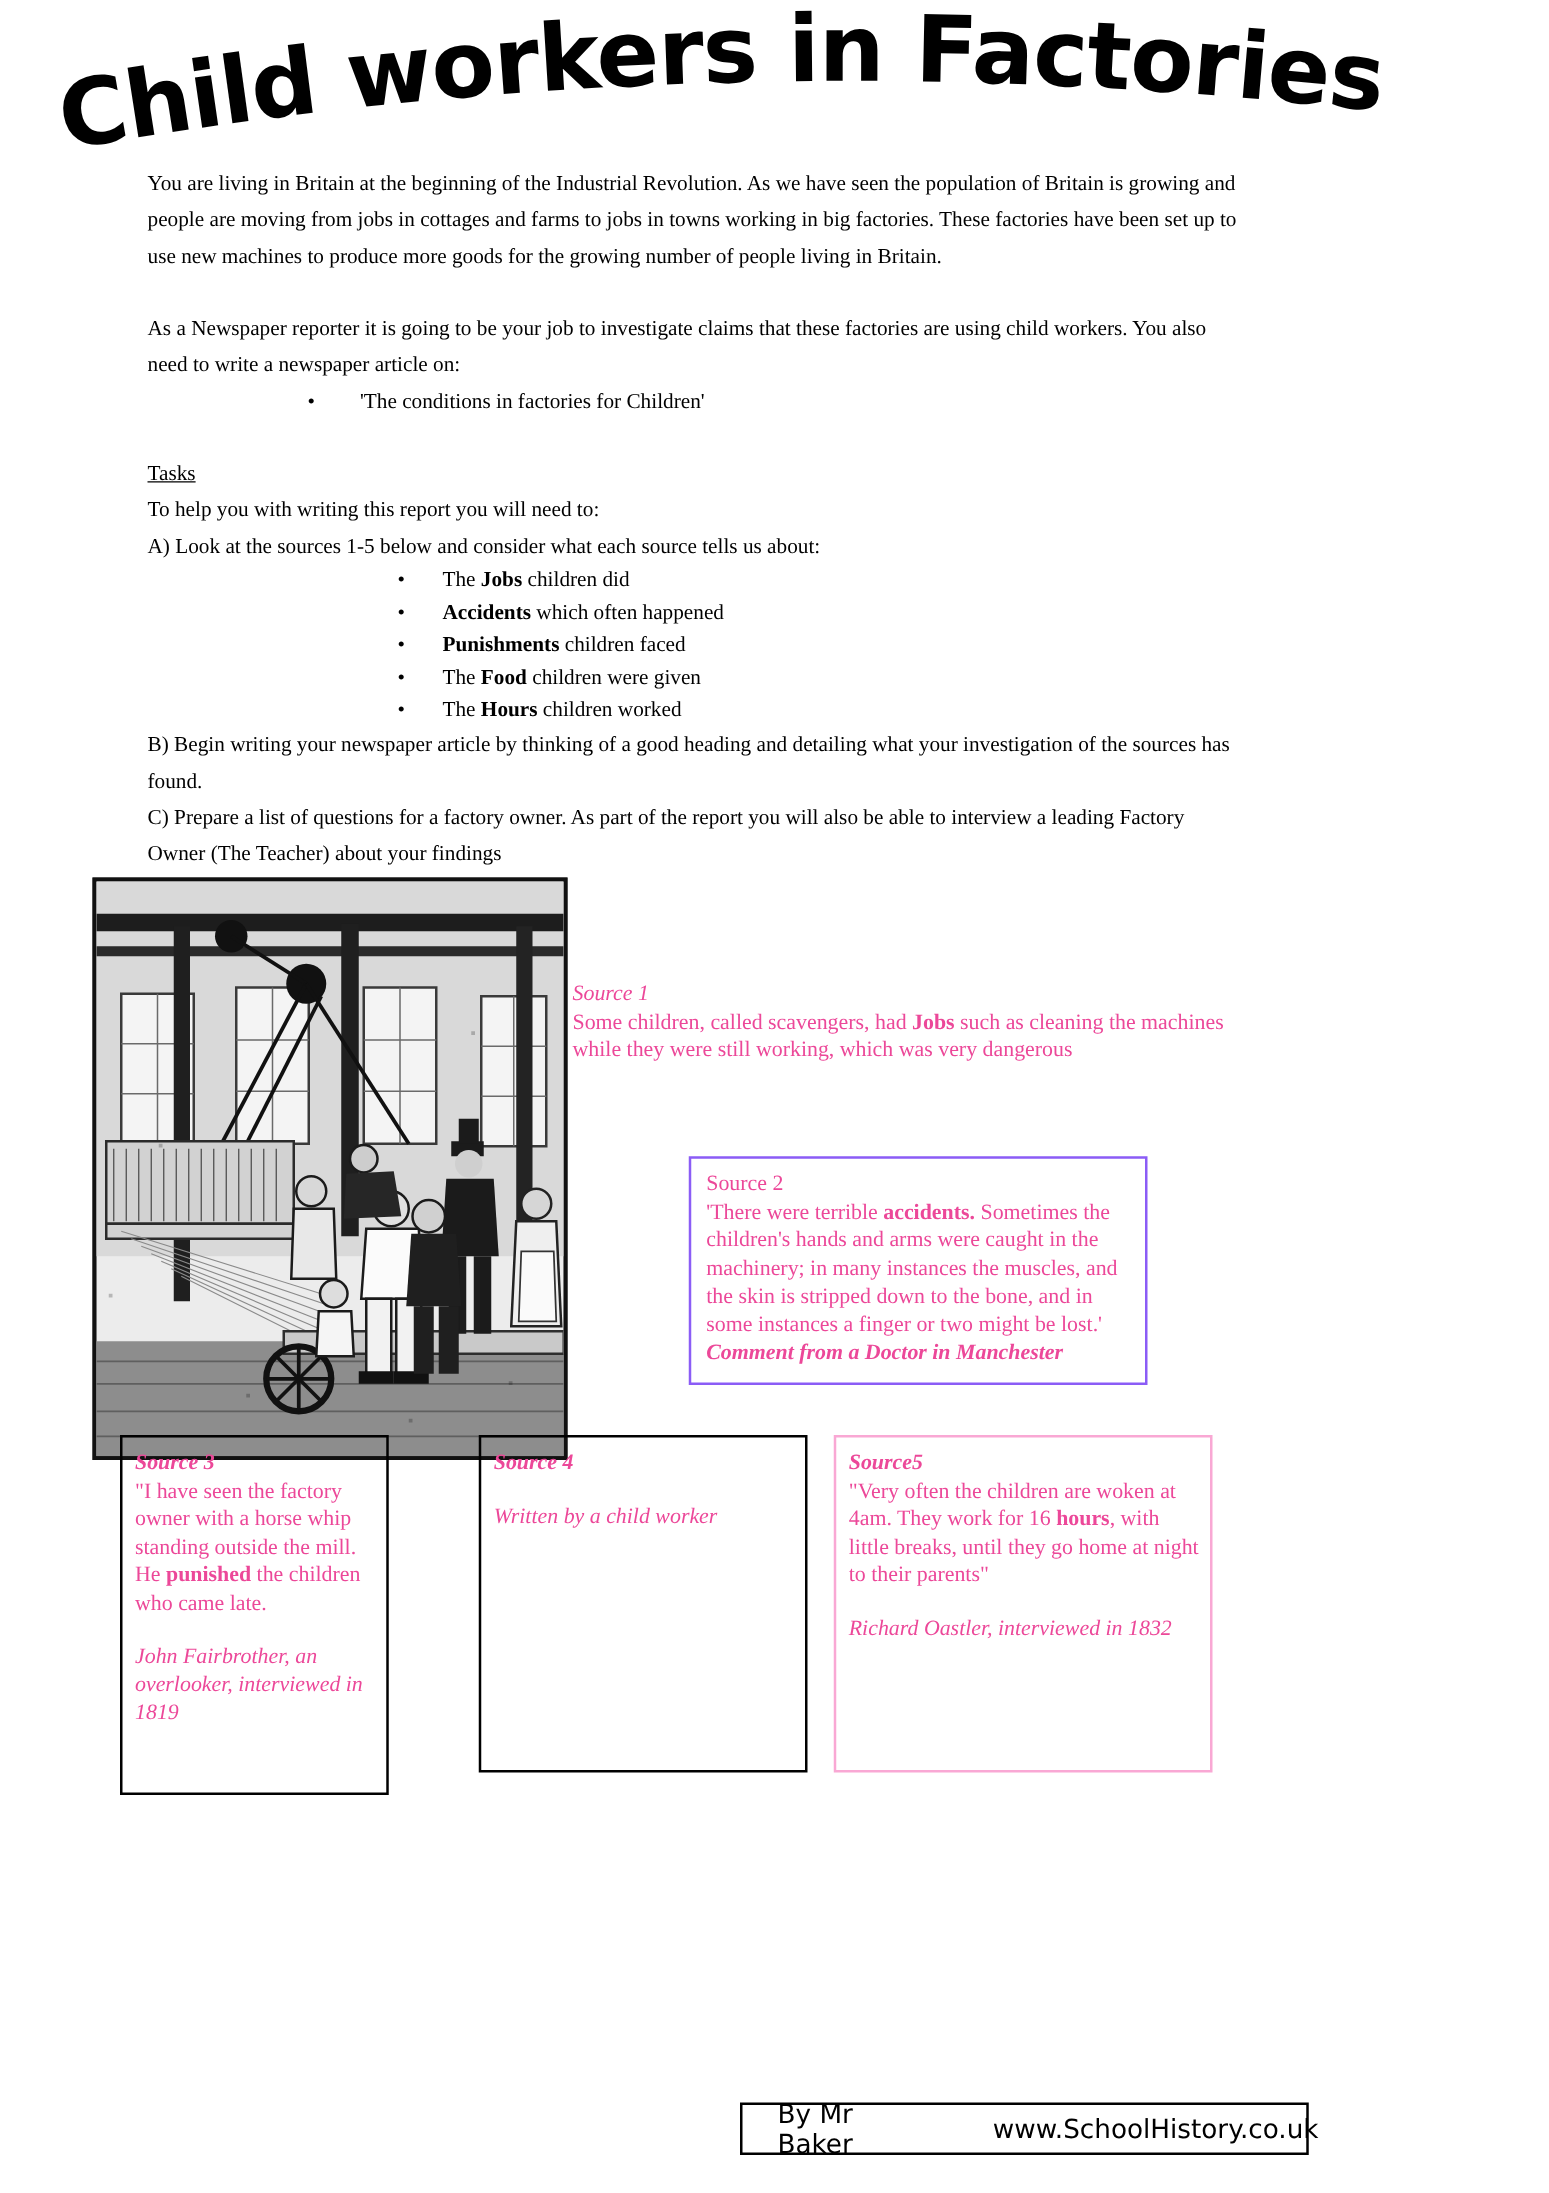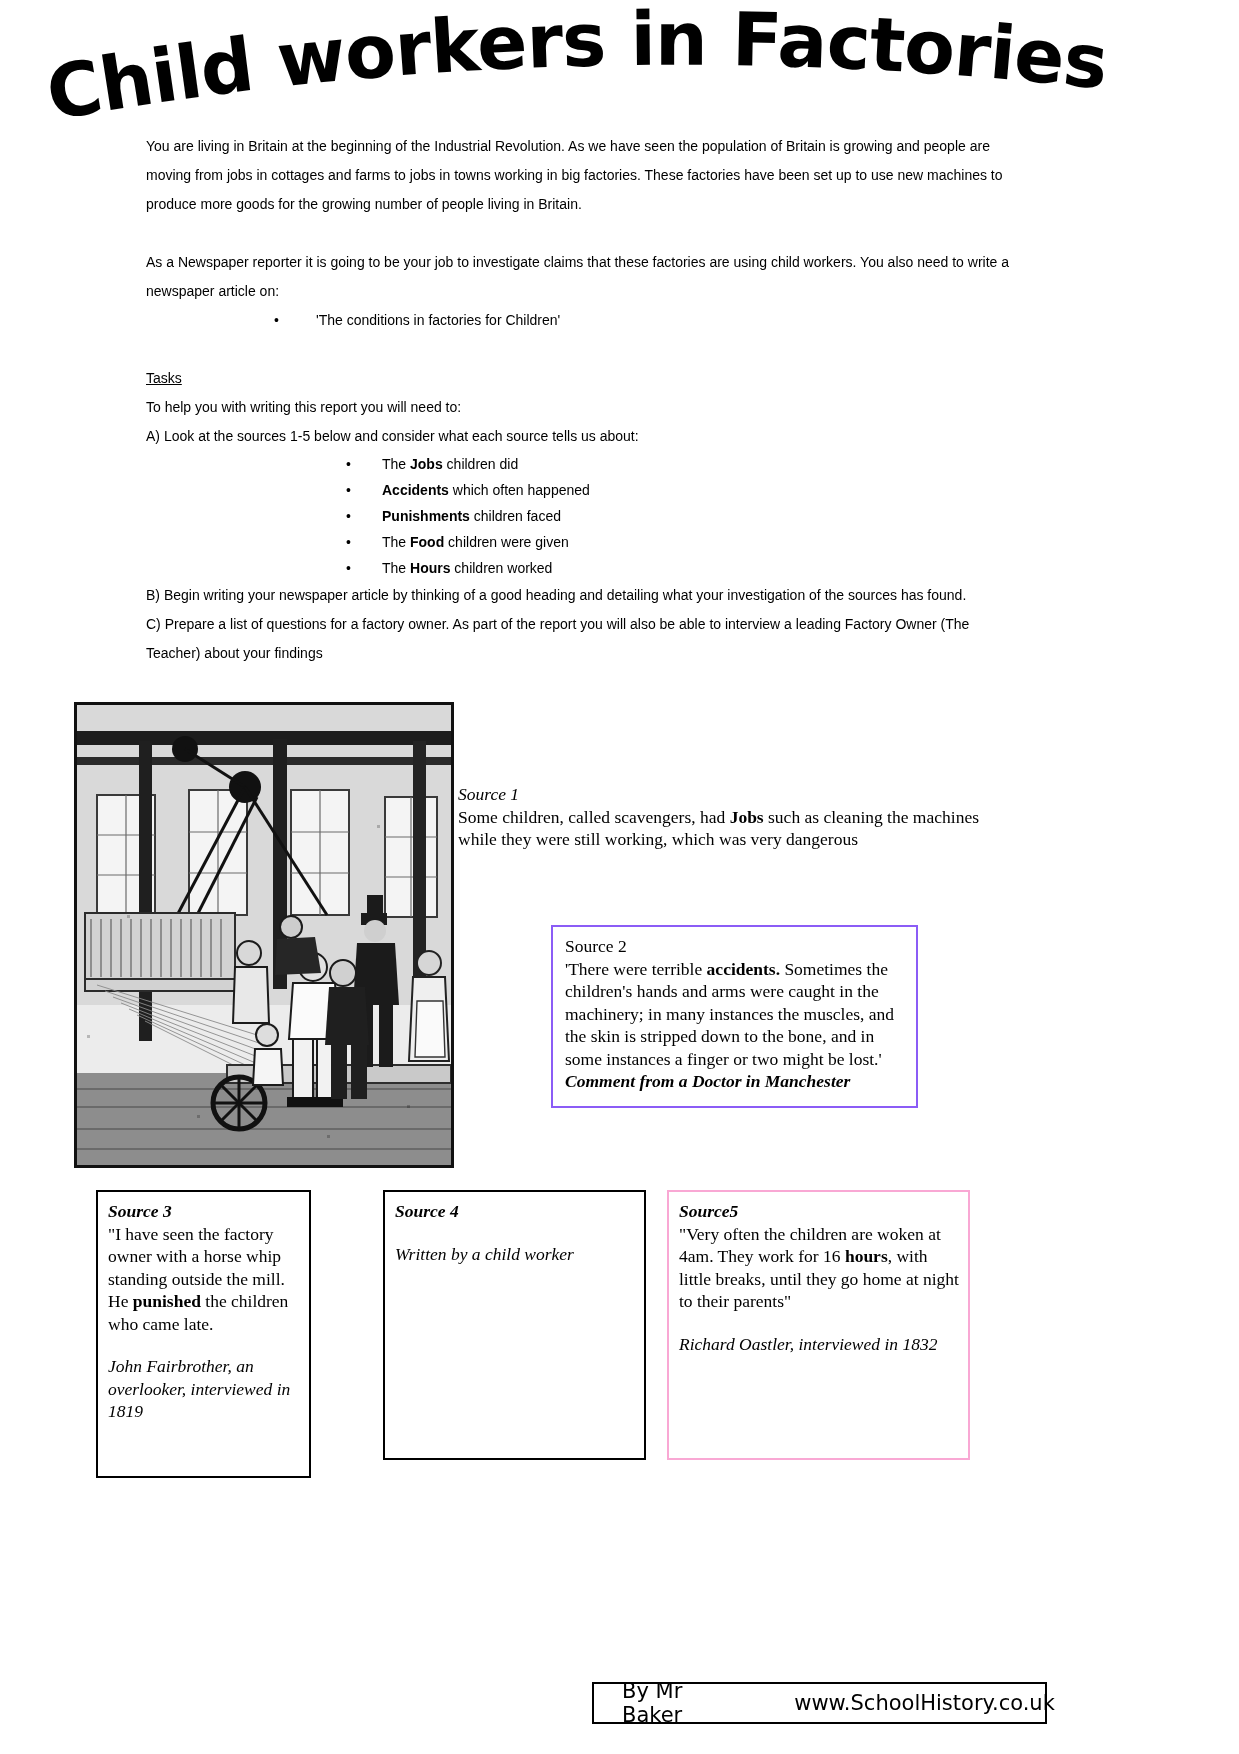--- a/index.html
+++ b/index.html
@@ -30,25 +30,24 @@
     letter-spacing: -1px;
     fill: #000;
   }
 
   
   .prose {
     position: absolute;
     left: 118px;
     top: 132px;
     width: 875px;
-    font-family: Liberation Sans, sans-serif;
-    font-size: 14px;
+    font-family: Liberation Serif, serif;
+    font-size: 17px;
     line-height: 29px;
     color: #000;
-    margin-left: 28px;
   }
   .prose p { margin: 0 0 0 0; }
   .gap { height: 29px; }
   .center-bullet {
     margin: 0;
     padding-left: 128px;
     text-indent: 0;
     display: block;
   }
   .center-bullet .dot { display: inline-block; width: 42px; }
@@ -78,21 +77,21 @@
     background: #2b2b2b;
     overflow: hidden;
   }
   .illus svg { display: block; }
 
   
   .serif {
     font-family: "Liberation Serif", "DejaVu Serif", serif;
     font-size: 17.5px;
     line-height: 22.5px;
-    color: #000000;
+    color: #ec4899;
   }
   .src-head-italic { font-style: italic; }
   .src-head-bolditalic { font-style: italic; font-weight: bold; }
   .src-attrib { font-style: italic; font-weight: bold; }
   .src-attrib-plain { font-style: italic; }
 
   #source1 {
     position: absolute;
     left: 458px;
     top: 783px;
@@ -103,21 +102,21 @@
     position: absolute;
     left: 551px;
     top: 925px;
     width: 367px;
     height: 183px;
     border: 2px solid #8b5cf6;
     padding: 8px 10px 0 12px;
     box-sizing: border-box;
   }
 
-  .bottom-row { position: absolute; left: 0; top: 1190px; width: 1239px; height: 290px; }
+  .bottom-row { position: absolute; left: 0; top: 1148px; width: 1239px; height: 290px; }
   #source3 {
     position: absolute;
     left: 96px; top: 0;
     width: 215px; height: 288px;
     border: 2px solid #000;
     padding: 8px 8px 0 10px;
     box-sizing: border-box;
   }
   #source4 {
     position: absolute;

